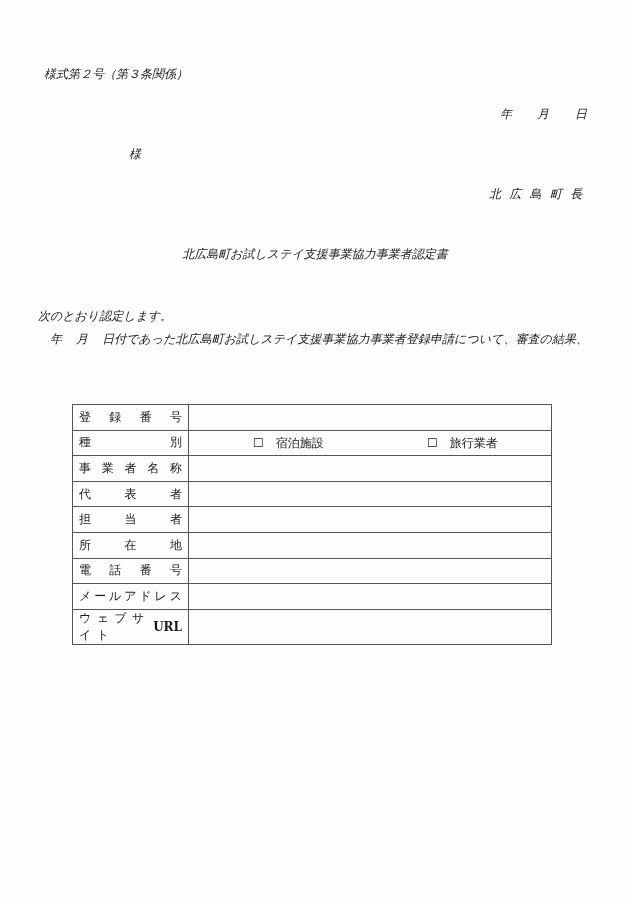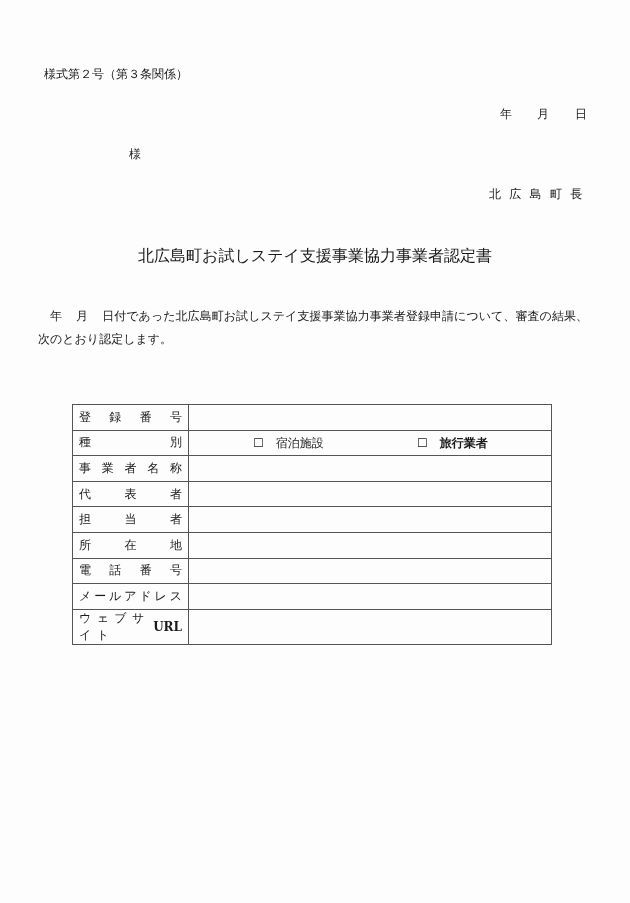--- a/index.html
+++ b/index.html
@@ -9,37 +9,37 @@
     }
     body {
       width: 630px;
       height: 903px;
       position: relative;
       overflow: hidden;
       font-family: "DejaVu Serif", "Liberation Serif", serif;
       color: #1a1a1a;
       font-size: 12px;
     }
-    .abs { position: absolute; white-space: nowrap; line-height: 1; }
+    .abs { position: absolute; white-space: nowrap; line-height: 1; font-style: italic; }
 
     #form-number { left: 44px; top: 68px; }
 
     #date-line { top: 108px; left: 0; width: 630px; height: 14px; }
     #date-line span { position: absolute; top: 0; }
     #date-year { left: 500px; }
     #date-month { left: 537px; }
     #date-day { left: 575px; }
 
     #addressee-suffix { left: 129px; top: 148px; }
 
     #issuer { left: 489px; top: 188px; letter-spacing: 8.3px; text-align: center; }
 
     #doc-title {
       left: 0; width: 630px; top: 248px; text-align: center;
-      font-size: 16px;
+      font-size: 12px;
     }
 
     #body-text {
       left: 38px; top: 305px; width: 560px;
       white-space: normal; line-height: 23px;
     }
     #body-text .line { display: block; white-space: nowrap; }
     #body-line1 { letter-spacing: 0.05px; }
     #body-line1 .gap { display: inline-block; }
 
@@ -67,43 +67,43 @@
       justify-content: space-between;
       align-items: center;
       width: 100%;
     }
     .label-inner.mixed { justify-content: space-between; letter-spacing: 5.4px; }
     .label-inner.mixed .url { letter-spacing: 0; margin-left: 1px; font-weight: bold; }
     td.value { }
     .type-options { position: relative; height: 100%; }
     .type-opt { position: absolute; top: 50%; transform: translateY(-50%); white-space: nowrap; }
     #type-opt-1 { left: 64px; }
-    #type-opt-2 { left: 228px; font-weight: bold; }
+    #type-opt-2 { left: 238px; }
     .checkbox { display: inline-block; margin-right: 12px; font-family: "DejaVu Sans", sans-serif; font-size: 12px; }
   </style>
 </head>
 <body>
 
 <div class="abs" id="form-number">様式第２号（第３条関係）</div>
 
 <div class="abs" id="date-line">
   <span id="date-year">年</span>
   <span id="date-month">月</span>
   <span id="date-day">日</span>
 </div>
 
 <div class="abs" id="addressee-suffix">様</div>
 
 <div class="abs" id="issuer">北広島町長</div>
 
 <div class="abs" id="doc-title">北広島町お試しステイ支援事業協力事業者認定書</div>
 
 <div class="abs" id="body-text">
+  <span class="line">次のとおり認定します。</span>
   <span class="line" id="body-line1"><span class="gap" style="width:12px"></span><span>年</span><span class="gap" style="width:14px"></span><span>月</span><span class="gap" style="width:14px"></span><span>日付であった北広島町お試しステイ支援事業協力事業者登録申請について、審査の結果、</span></span>
-  <span class="line">次のとおり認定します。</span>
 </div>
 
 <table id="info-table">
   <tbody>
     <tr>
       <td class="label">
         <div class="label-inner">
           <span>登</span>
           <span>録</span>
           <span>番</span>

